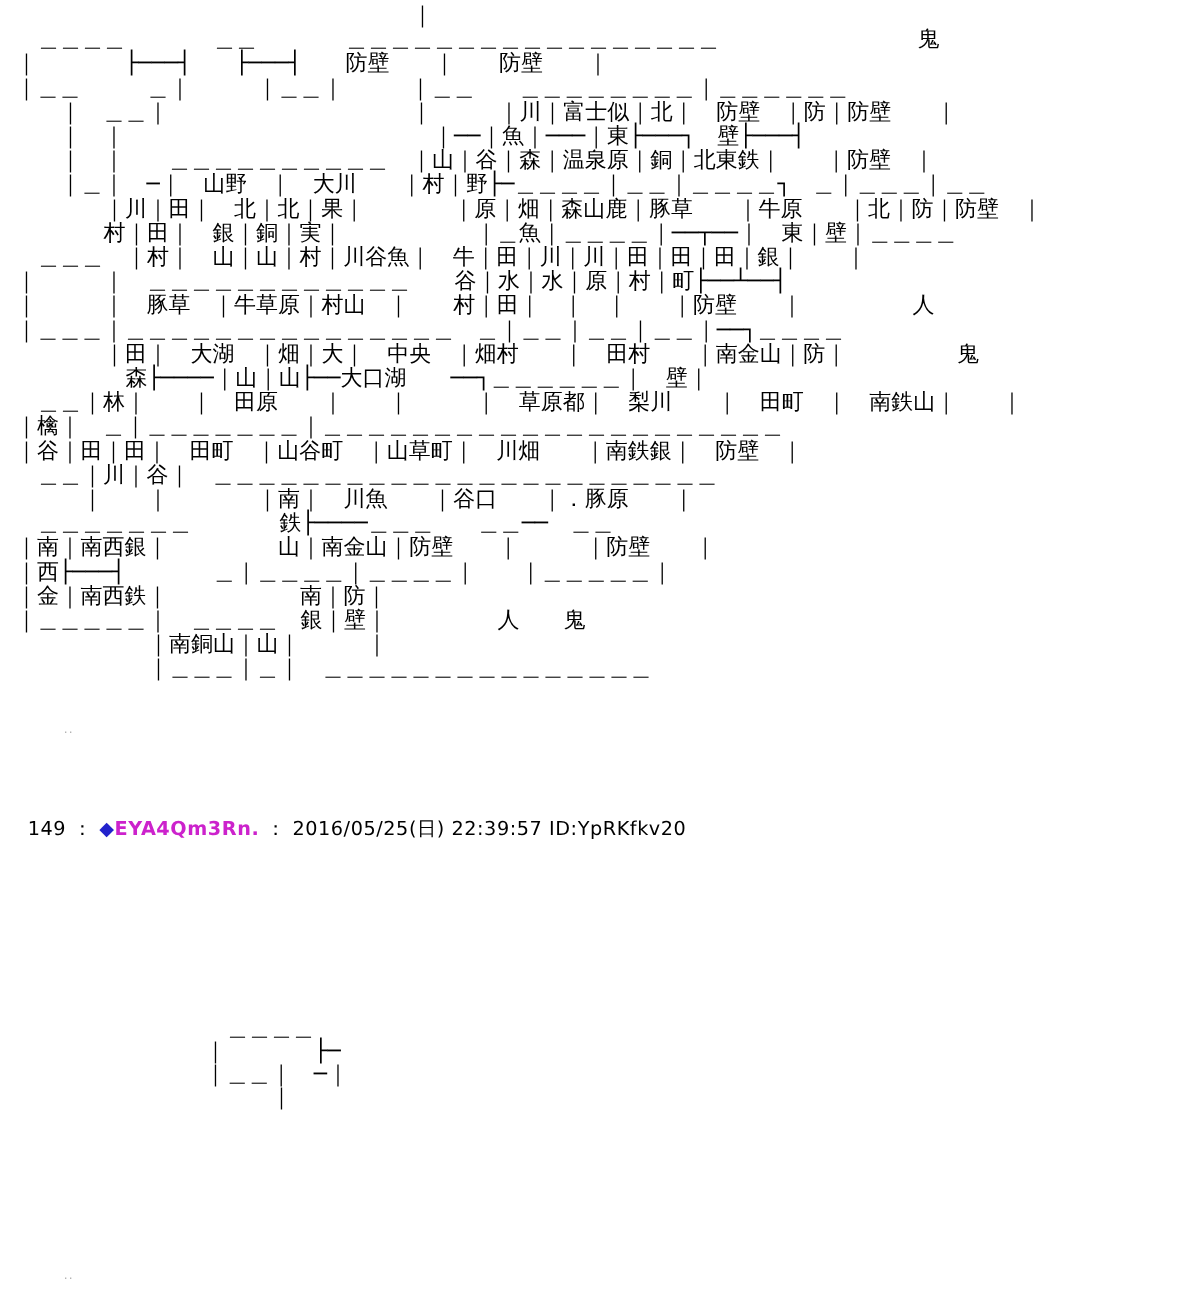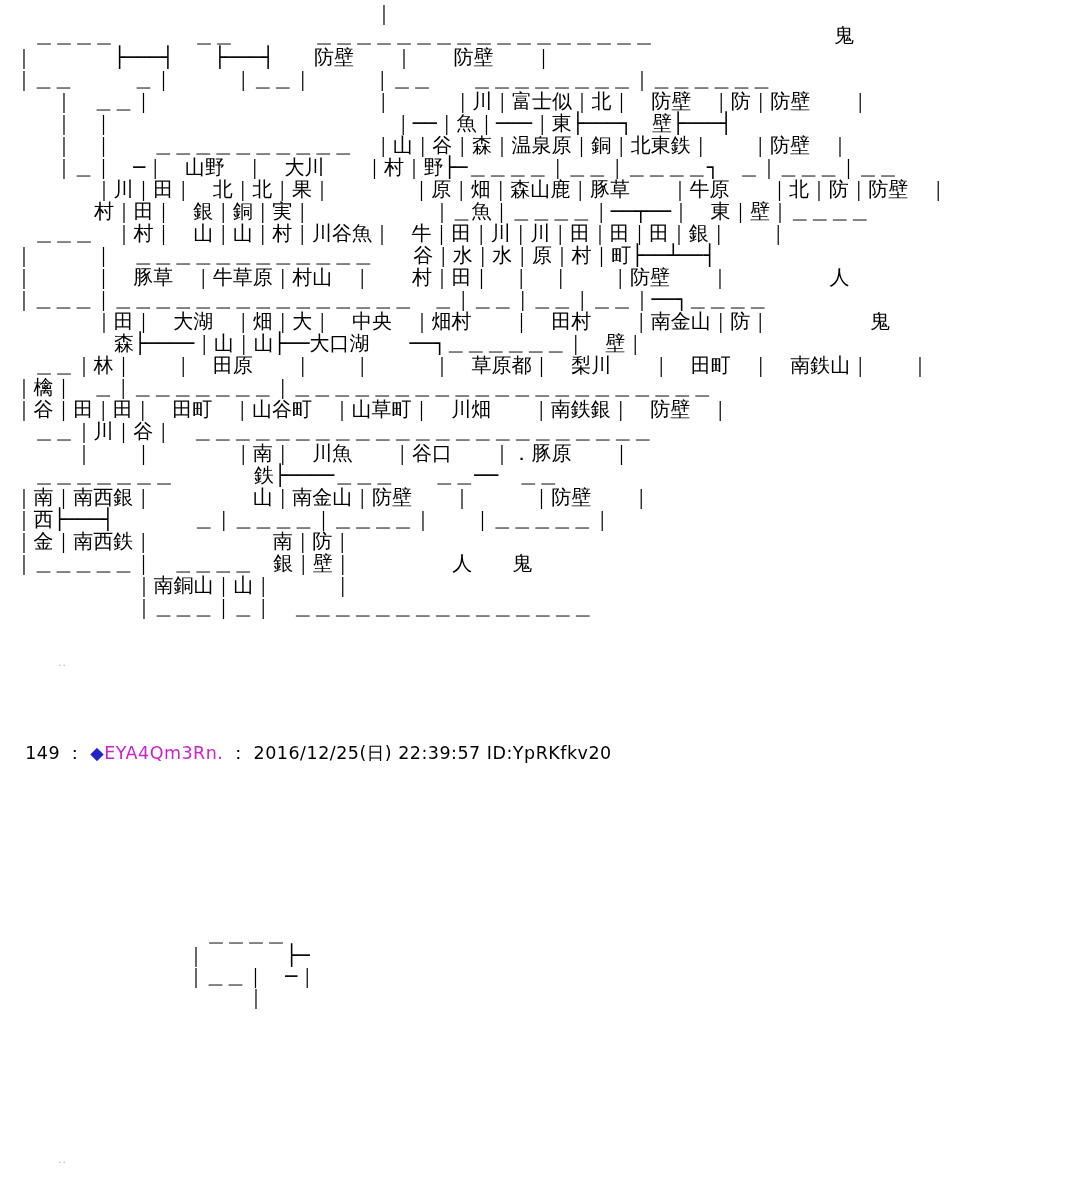--- a/index.html
+++ b/index.html
@@ -79,21 +79,21 @@
 ｜南｜南西銀｜　　　　　山｜南金山｜防壁　　｜　　　｜防壁　　｜
 ｜西├───┤　　　　＿｜＿＿＿＿｜＿＿＿＿｜　　｜＿＿＿＿＿｜
 ｜金｜南西鉄｜　　　　　　南｜防｜
 ｜＿＿＿＿＿｜　＿＿＿＿　銀｜壁｜　　　　　人　　鬼
 　　　　　　｜南銅山｜山｜　　　｜
 　　　　　　｜＿＿＿｜＿｜　＿＿＿＿＿＿＿＿＿＿＿＿＿＿＿</pre>
 
 <div id="dots-top" class="dots">..</div>
 
 <div class="post-header">
-  <span>149</span><span class="sep"> ： </span><span class="trip-diamond" id="trip-diamond" style="color: rgb(34, 34, 204);">◆</span><span id="tripcode-text" style="color: rgb(204, 34, 204);">EYA4Qm3Rn.</span><span class="sep"> ： </span><span>2016/12/25(日) 22:39:57</span><span> </span><span>ID:YpRKfkv20</span>
+  <span>149</span><span class="sep"> ： </span><span class="trip-diamond" id="trip-diamond" style="color: rgb(34, 34, 204);">◆</span><span id="tripcode-text" style="color: rgb(204, 34, 204); font-weight: bold;">EYA4Qm3Rn.</span><span class="sep"> ： </span><span>2016/05/25(日) 22:39:57</span><span> </span><span>ID:YpRKfkv20</span>
 </div>
 
 <pre id="mini-map" class="aa">　＿＿＿＿
 ｜　　　　├─
 ｜＿＿｜　─｜
 　　　｜</pre>
 
 <div id="dots-bottom" class="dots">..</div>
 
 </body></html>

